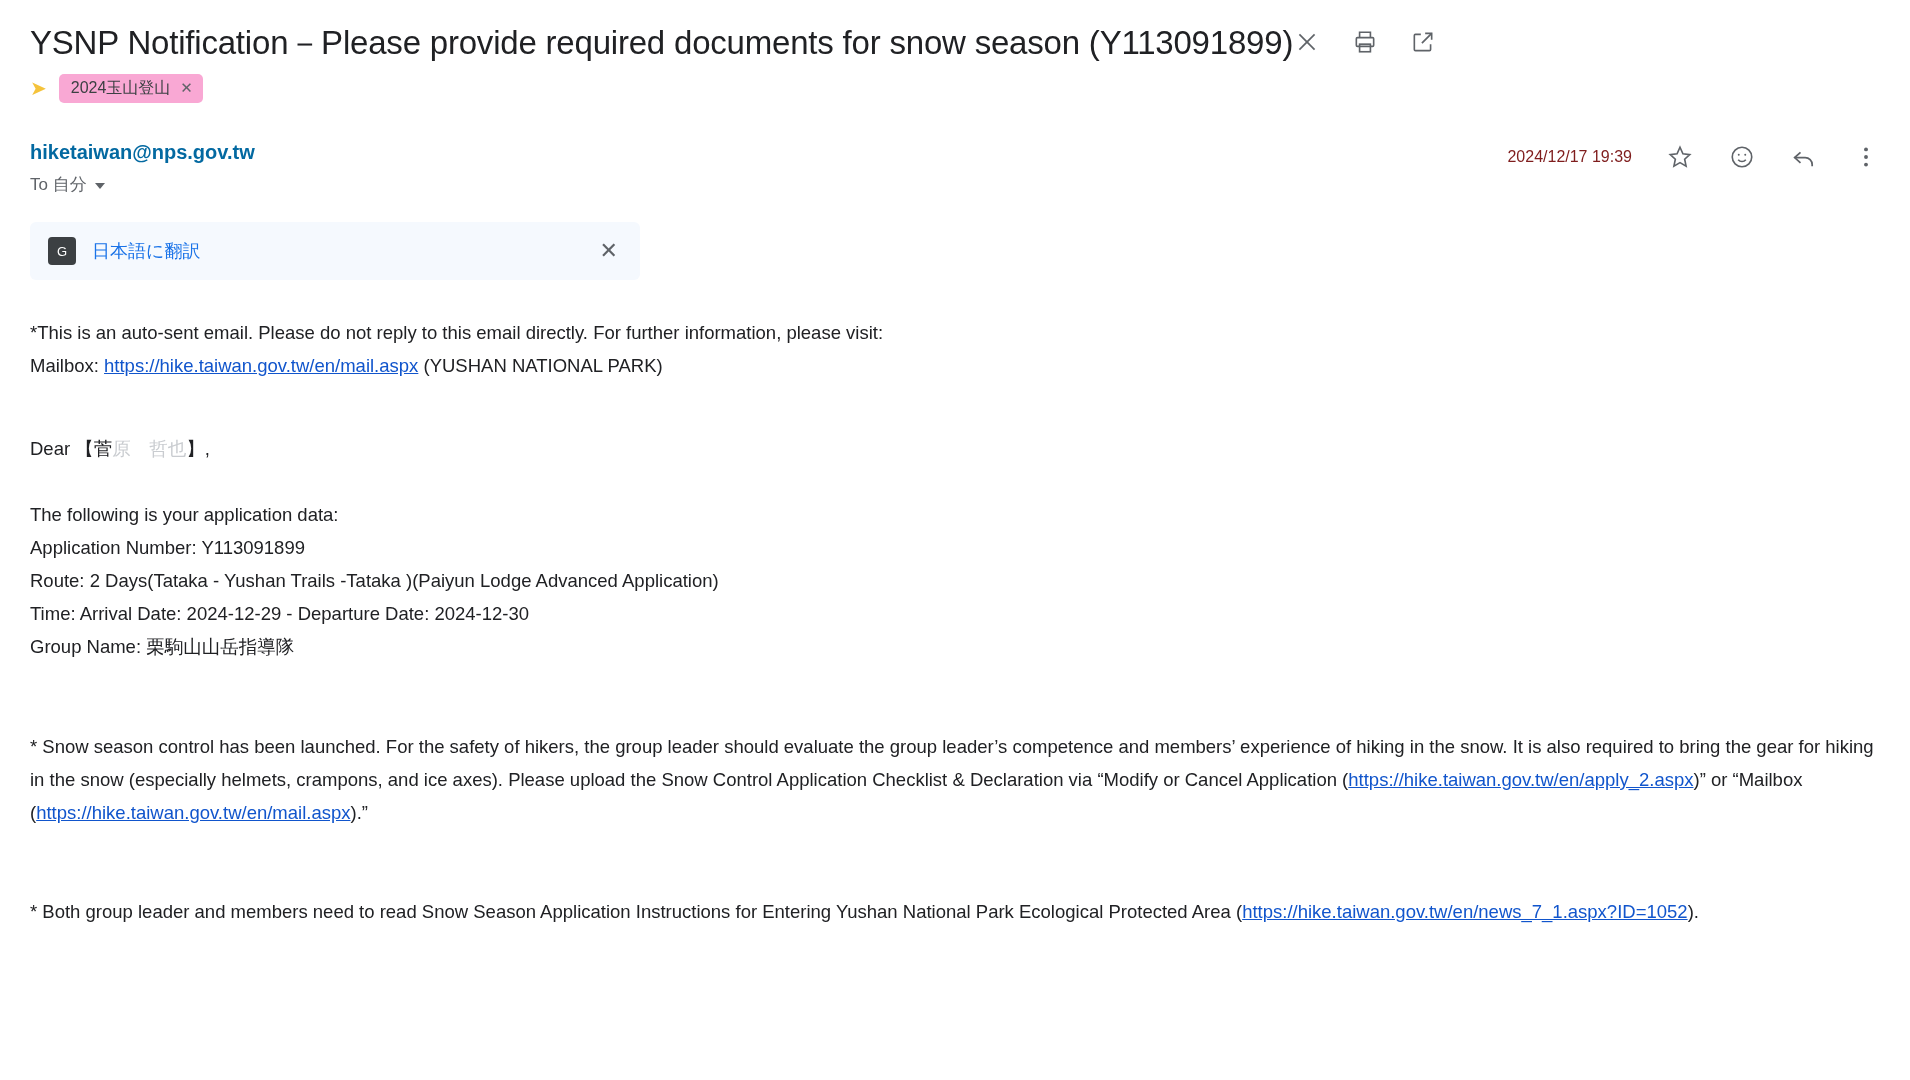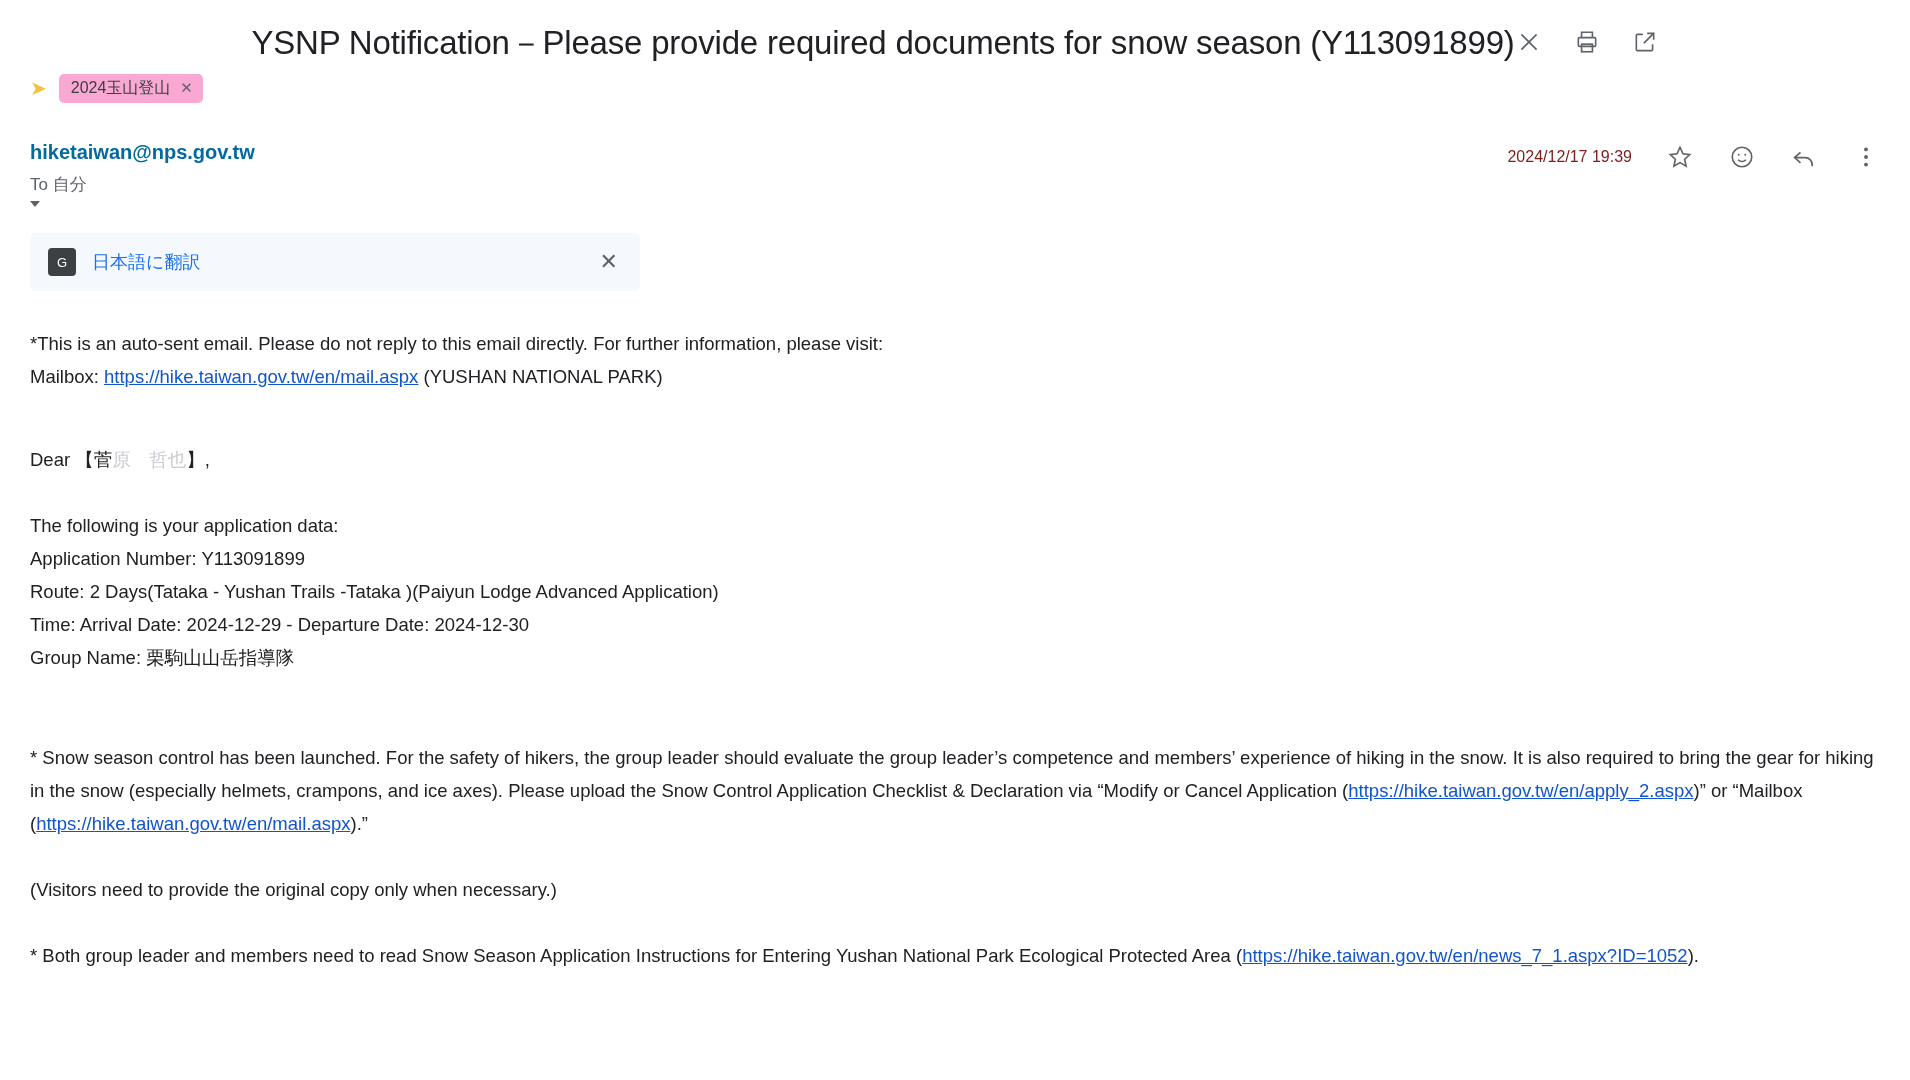--- a/index.html
+++ b/index.html
@@ -18,21 +18,21 @@
   }
 
   
   .mail-header {
     padding: 22px 30px 0 30px;
     position: relative;
   }
   .subject-row {
     display: flex;
     align-items: flex-start;
-    justify-content: center;
+    justify-content: flex-start;
   }
   .subject {
     font-size: 33px;
     line-height: 42px;
     font-weight: 400;
     color: #202124;
     letter-spacing: -0.2px;
     max-width: 1500px;
   }
   .header-actions {
@@ -93,23 +93,22 @@
     font-size: 20px;
     font-weight: 700;
     color: #0369a1;
     line-height: 26px;
   }
   .sender-left .to-line {
     margin-top: 8px;
     font-size: 17px;
     color: #5f6368;
     display: flex;
-    align-items: flex-start;
-    gap: 2px;
-    flex-direction: column;
+    align-items: center;
+    gap: 8px;
   }
   .caret-down {
     width: 0; height: 0;
     border-left: 5px solid transparent;
     border-right: 5px solid transparent;
     border-top: 6px solid #5f6368;
     display: inline-block;
     margin-top: 3px;
   }
   .sender-right {
@@ -307,21 +306,20 @@
   <div class="gap-lg"></div>
   <div class="gap-md"></div>
 
   <p class="para-wide">
     <span>* Snow season control has been launched. For the safety of hikers, the group leader should evaluate the group leader’s competence and members’ experience of hiking in the snow. It is also required to bring the gear for hiking in the snow (especially helmets, crampons, and ice axes). Please upload the Snow Control Application Checklist &amp; Declaration via “Modify or Cancel Application (</span><a class="link">https://hike.taiwan.gov.tw/en/apply_2.aspx</a><span>)” or “Mailbox (</span><a class="link">https://hike.taiwan.gov.tw/en/mail.aspx</a><span>).”</span>
   </p>
 
   <div class="gap-md"></div>
 
 
-  <p>(Visitors need to provide the original copy only when necessary.)</p>
 
   <div class="gap-md"></div>
 
   <p class="para-wide">
     <span>* Both group leader and members need to read Snow Season Application Instructions for Entering Yushan National Park Ecological Protected Area (</span><a class="link">https://hike.taiwan.gov.tw/en/news_7_1.aspx?ID=1052</a><span>).</span>
   </p>
 
 </div>
 
 </body></html>

